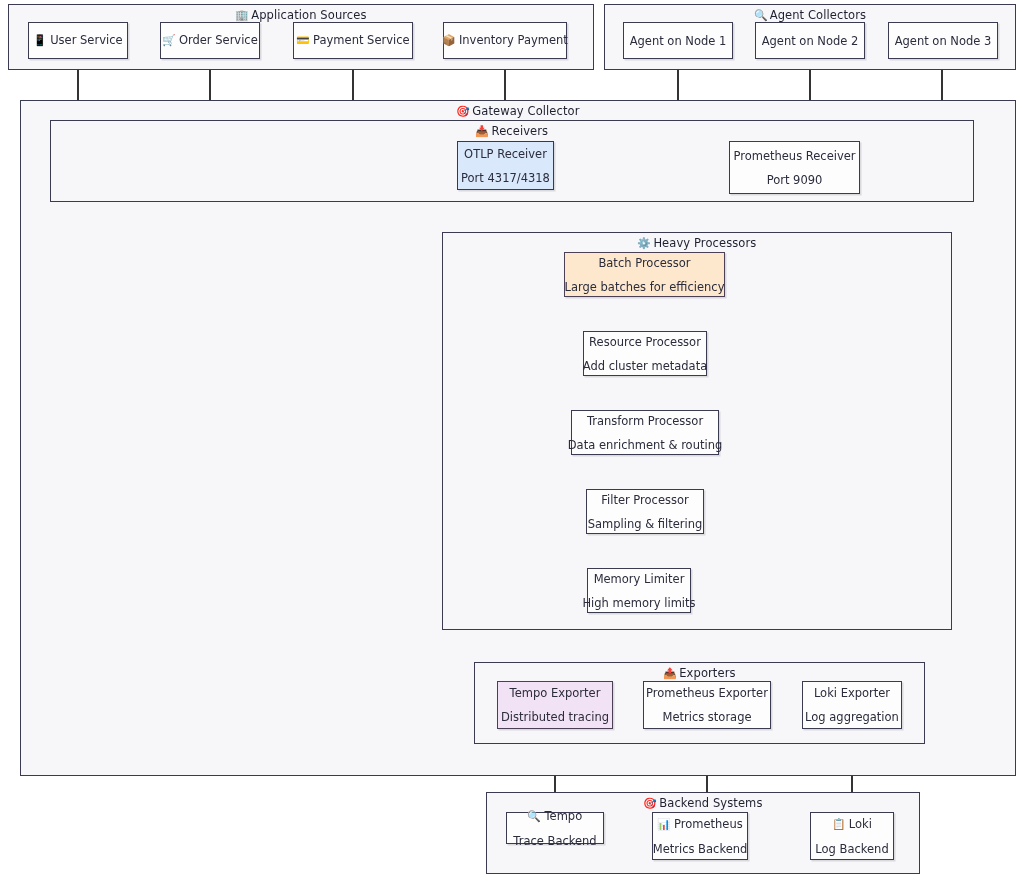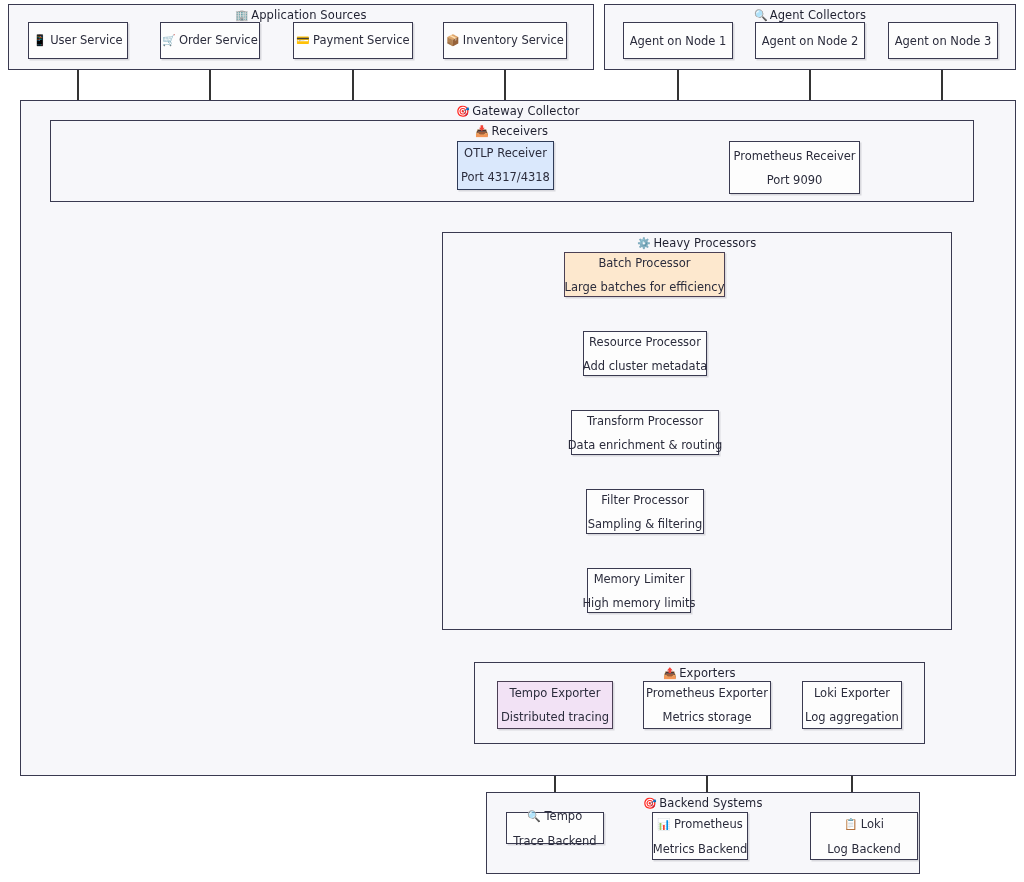--- a/index.html
+++ b/index.html
@@ -131,21 +131,21 @@
       <span class="emo">🛒</span><span>Order Service</span>
     </div>
   </div>
   <div class="node" style="left:293px; top:22px; width:120px; height:37px;">
     <div class="line with-emo">
       <span class="emo">💳</span><span>Payment Service</span>
     </div>
   </div>
   <div class="node" style="left:443px; top:22px; width:124px; height:37px;">
     <div class="line with-emo">
-      <span class="emo">📦</span><span>Inventory Service</span>
+      <span class="emo">📦</span><span>Inventory Payment</span>
     </div>
   </div>
 
   <div class="cluster" style="left:604px; top:4px; width:412px; height:66px;">
     <div class="cluster-label">
       <span class="emo">🔍</span><span>Agent Collectors</span>
     </div>
   </div>
   <div class="node" style="left:623px; top:22px; width:110px; height:37px;">
     <div class="line">Agent on Node 1</div>
@@ -161,21 +161,21 @@
     <div class="cluster-label">
       <span class="emo">🎯</span><span>Gateway Collector</span>
     </div>
   </div>
 
   <div class="cluster" style="left:50px; top:120px; width:924px; height:82px;">
     <div class="cluster-label">
       <span class="emo">📥</span><span>Receivers</span>
     </div>
   </div>
-  <div class="node blue" style="left:457px; top:141px; width:97px; height:49px;justify-content:flex-end;">
+  <div class="node blue" style="left:457px; top:141px; width:97px; height:49px;">
     <div class="line">OTLP Receiver</div>
     <div class="line">Port 4317/4318</div>
   </div>
   <div class="node" style="left:729px; top:141px; width:131px; height:53px;">
     <div class="line">Prometheus Receiver</div>
     <div class="line">Port 9090</div>
   </div>
 
   <div class="cluster" style="left:442px; top:232px; width:510px; height:398px;">
     <div class="cluster-label">
@@ -231,20 +231,20 @@
       <span class="emo">🔍</span><span>Tempo</span>
     </div>
     <div class="line">Trace Backend</div>
   </div>
   <div class="node" style="left:652px; top:812px; width:96px; height:48px;">
     <div class="line with-emo">
       <span class="emo">📊</span><span>Prometheus</span>
     </div>
     <div class="line">Metrics Backend</div>
   </div>
-  <div class="node" style="left:810px; top:812px; width:108px; height:48px;">
+  <div class="node" style="left:810px; top:812px; width:84px; height:48px;">
     <div class="line with-emo">
       <span class="emo">📋</span><span>Loki</span>
     </div>
     <div class="line">Log Backend</div>
   </div>
 
 </div>
 
 </body></html>

